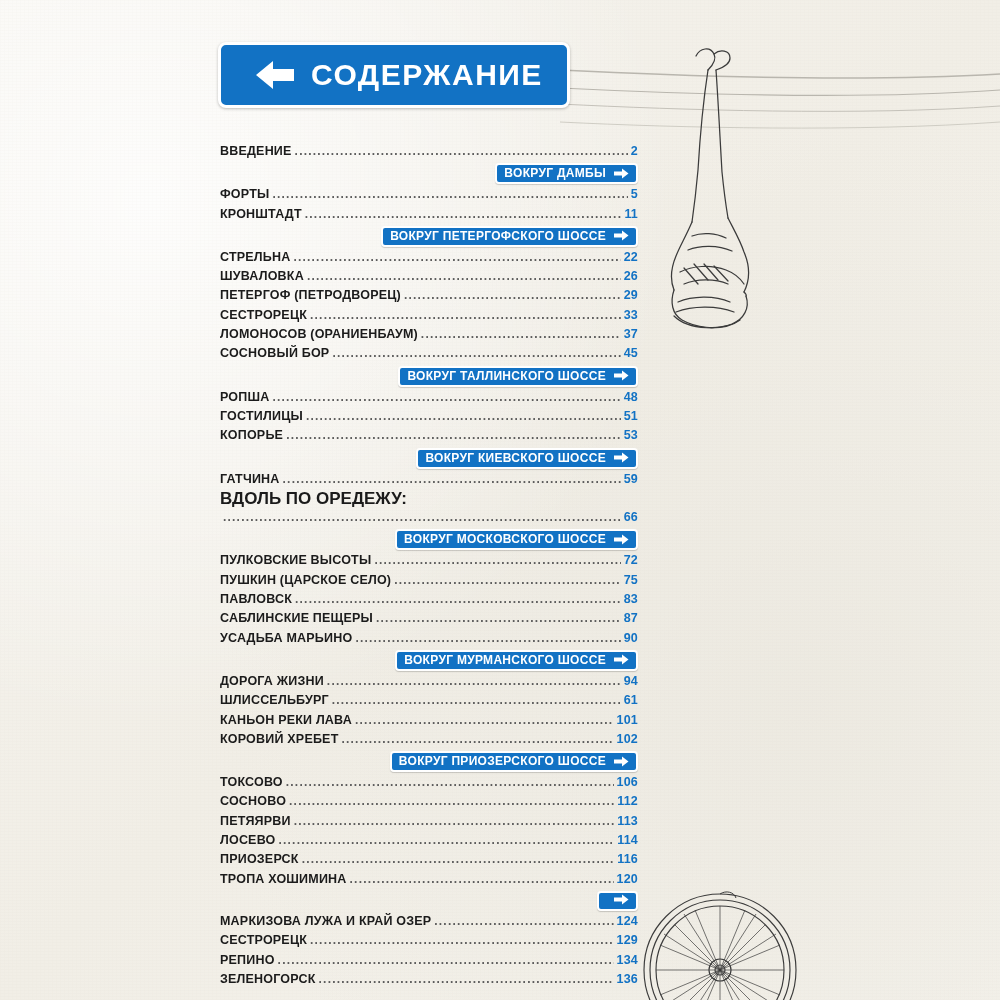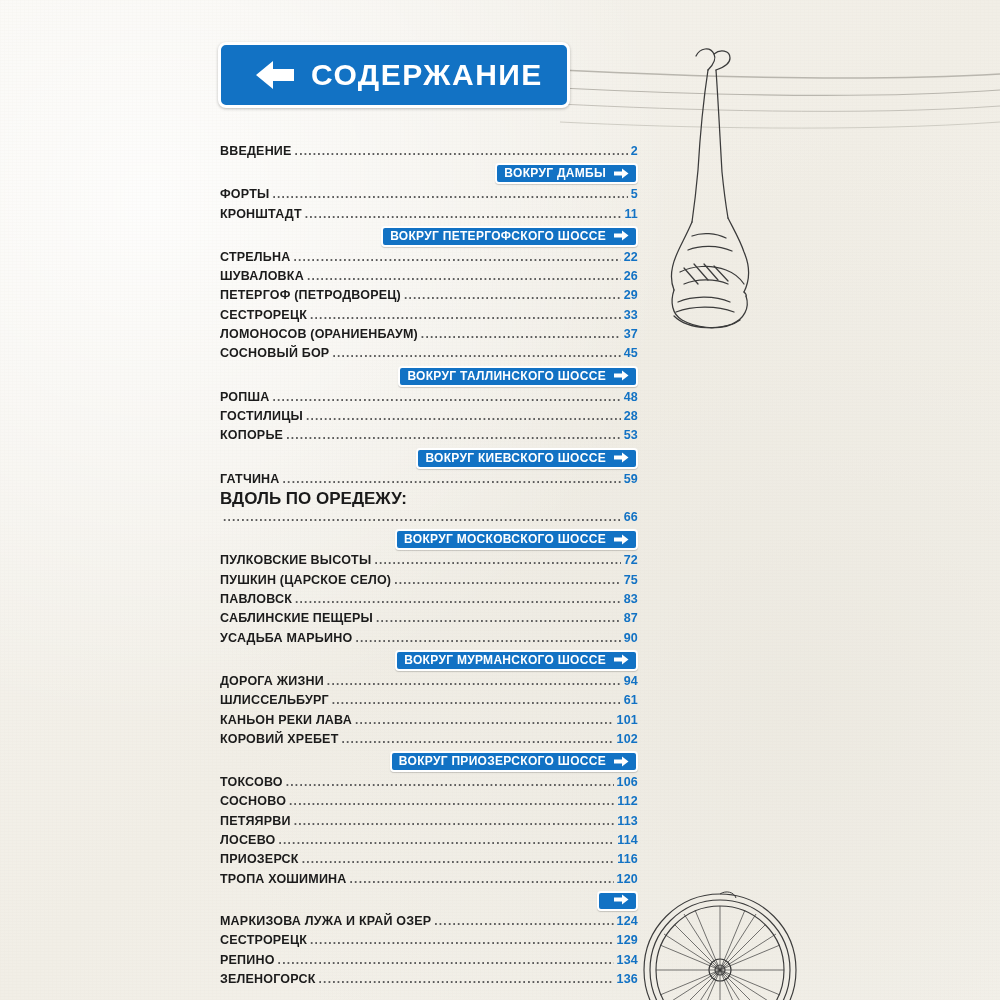--- a/index.html
+++ b/index.html
@@ -278,21 +278,21 @@
           </svg>
         </div></div>
       <div class="entry">
         <span class="label">РОПША</span>
         <span class="dots">..........................................................................................</span>
         <span class="page-num">48</span>
       </div>
       <div class="entry">
         <span class="label">ГОСТИЛИЦЫ</span>
         <span class="dots">..........................................................................................</span>
-        <span class="page-num">28</span>
+        <span class="page-num">51</span>
       </div>
       <div class="entry">
         <span class="label">КОПОРЬЕ</span>
         <span class="dots">..........................................................................................</span>
         <span class="page-num">53</span>
       </div>
       <div class="section-wrap"><div class="section">
           <span class="sec-text">ВОКРУГ КИЕВСКОГО ШОССЕ</span>
           <svg class="sec-arrow" viewBox="0 0 15 11">
             <path d="M0,3.5 L8,3.5 L8,0.5 L14.5,5.5 L8,10.5 L8,7.5 L0,7.5 Z" fill="#ffffff"></path>

